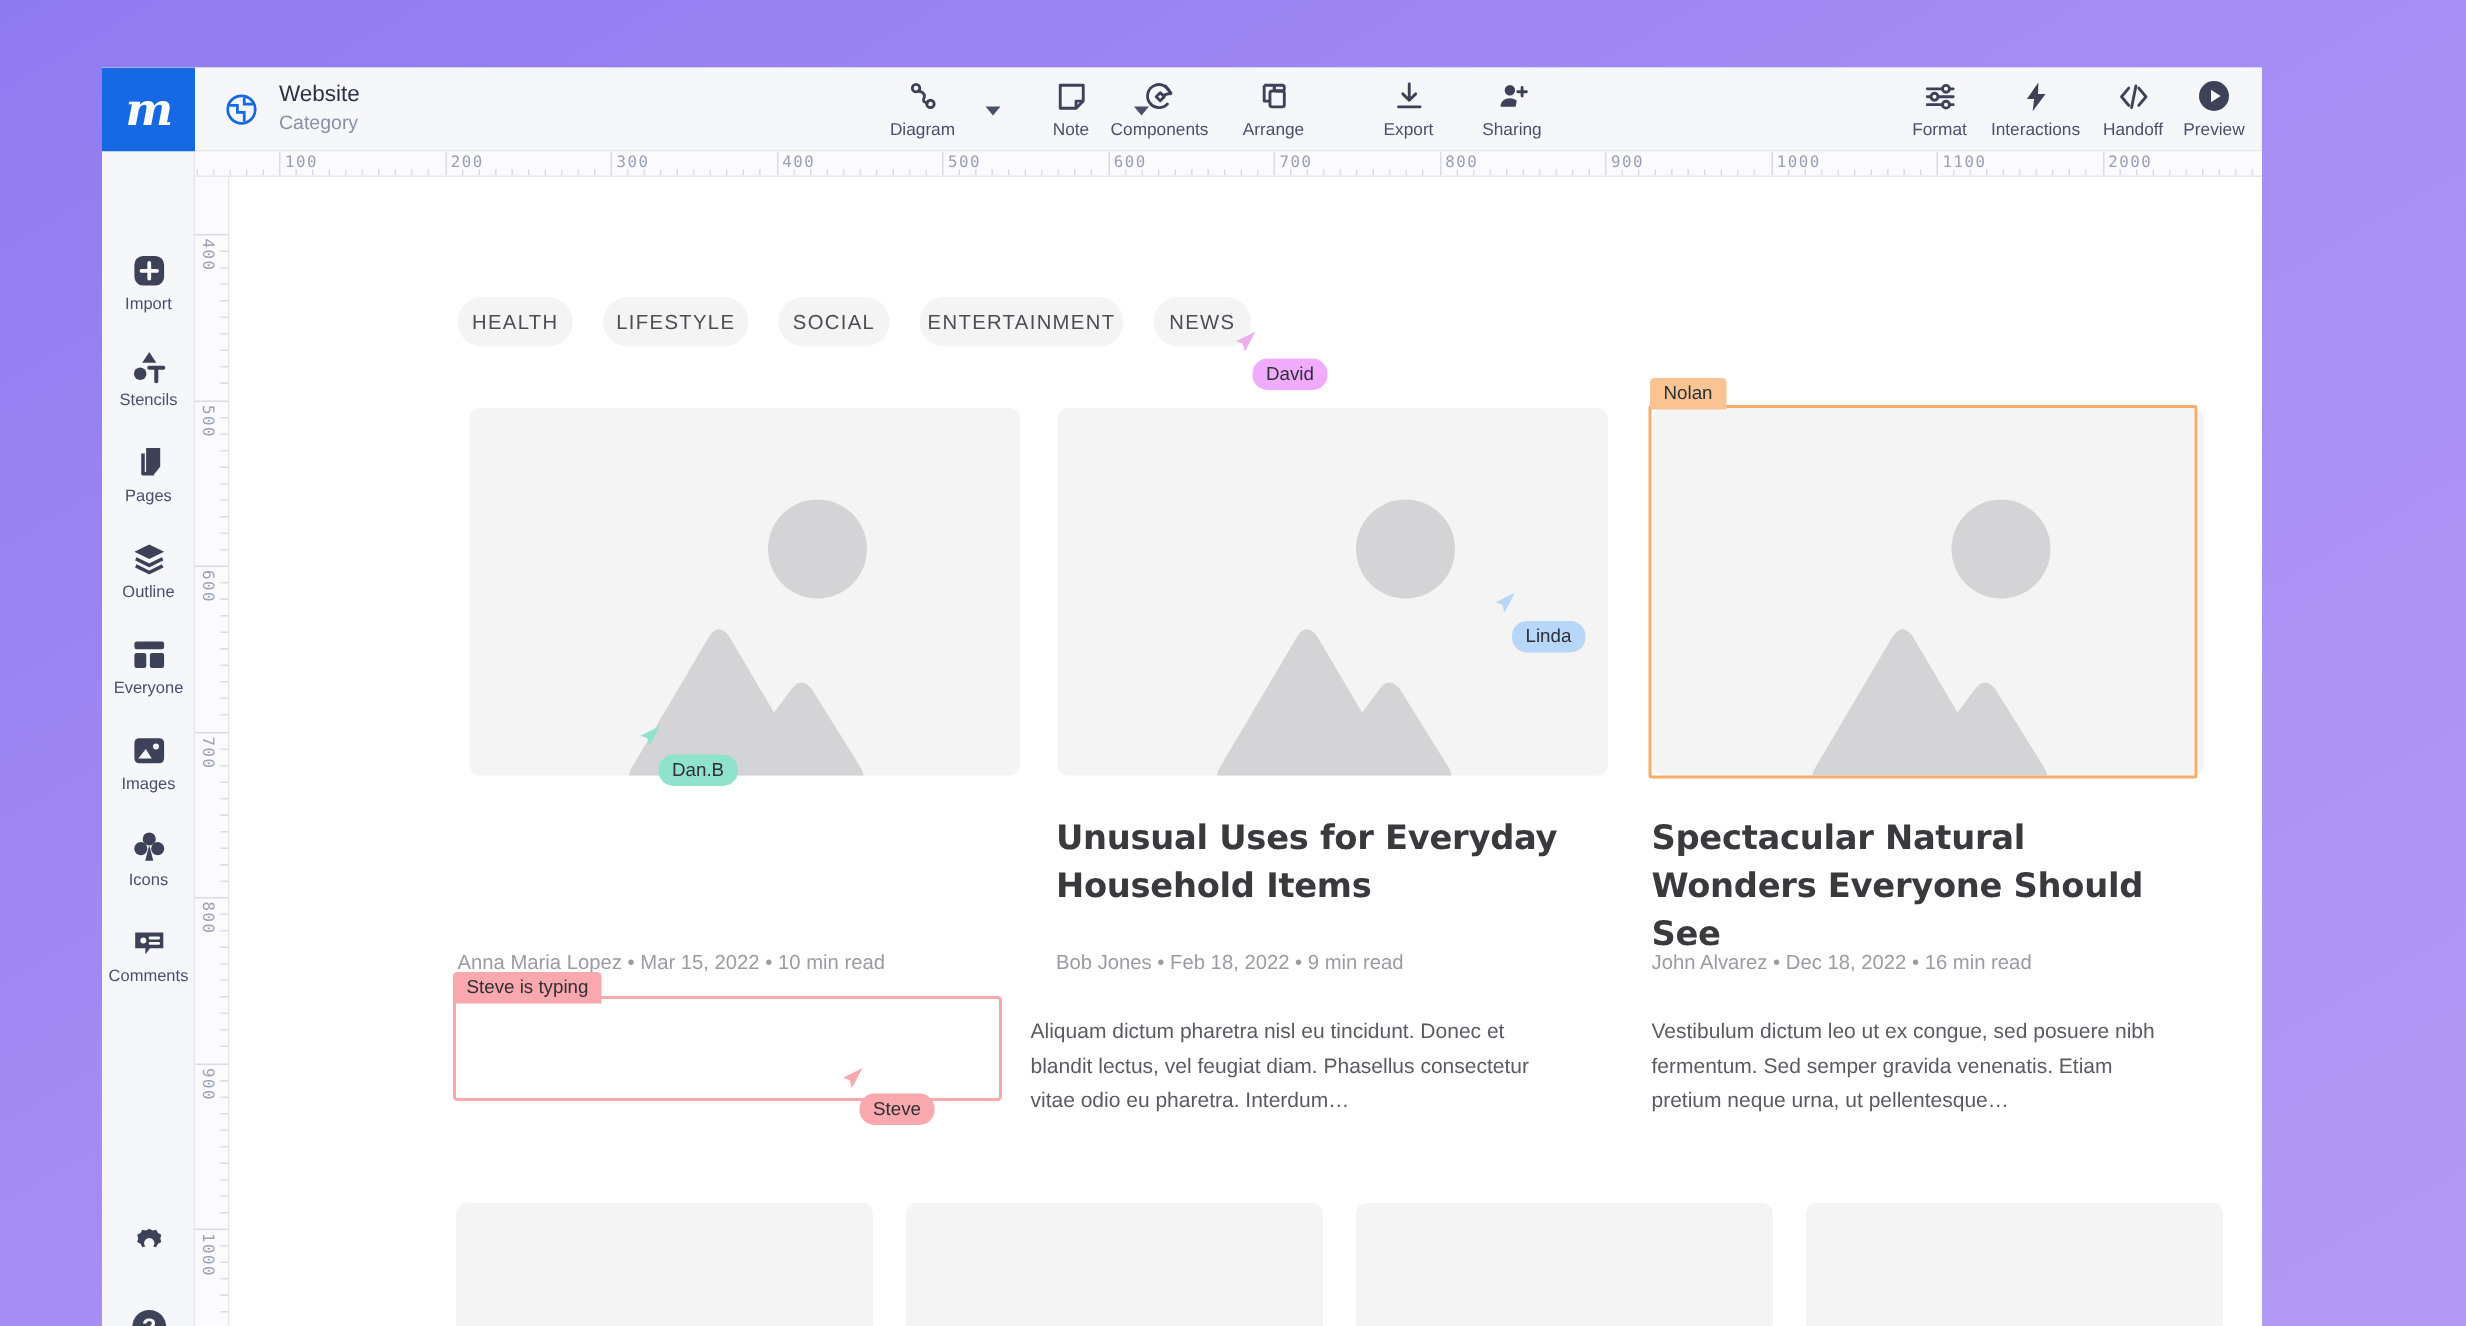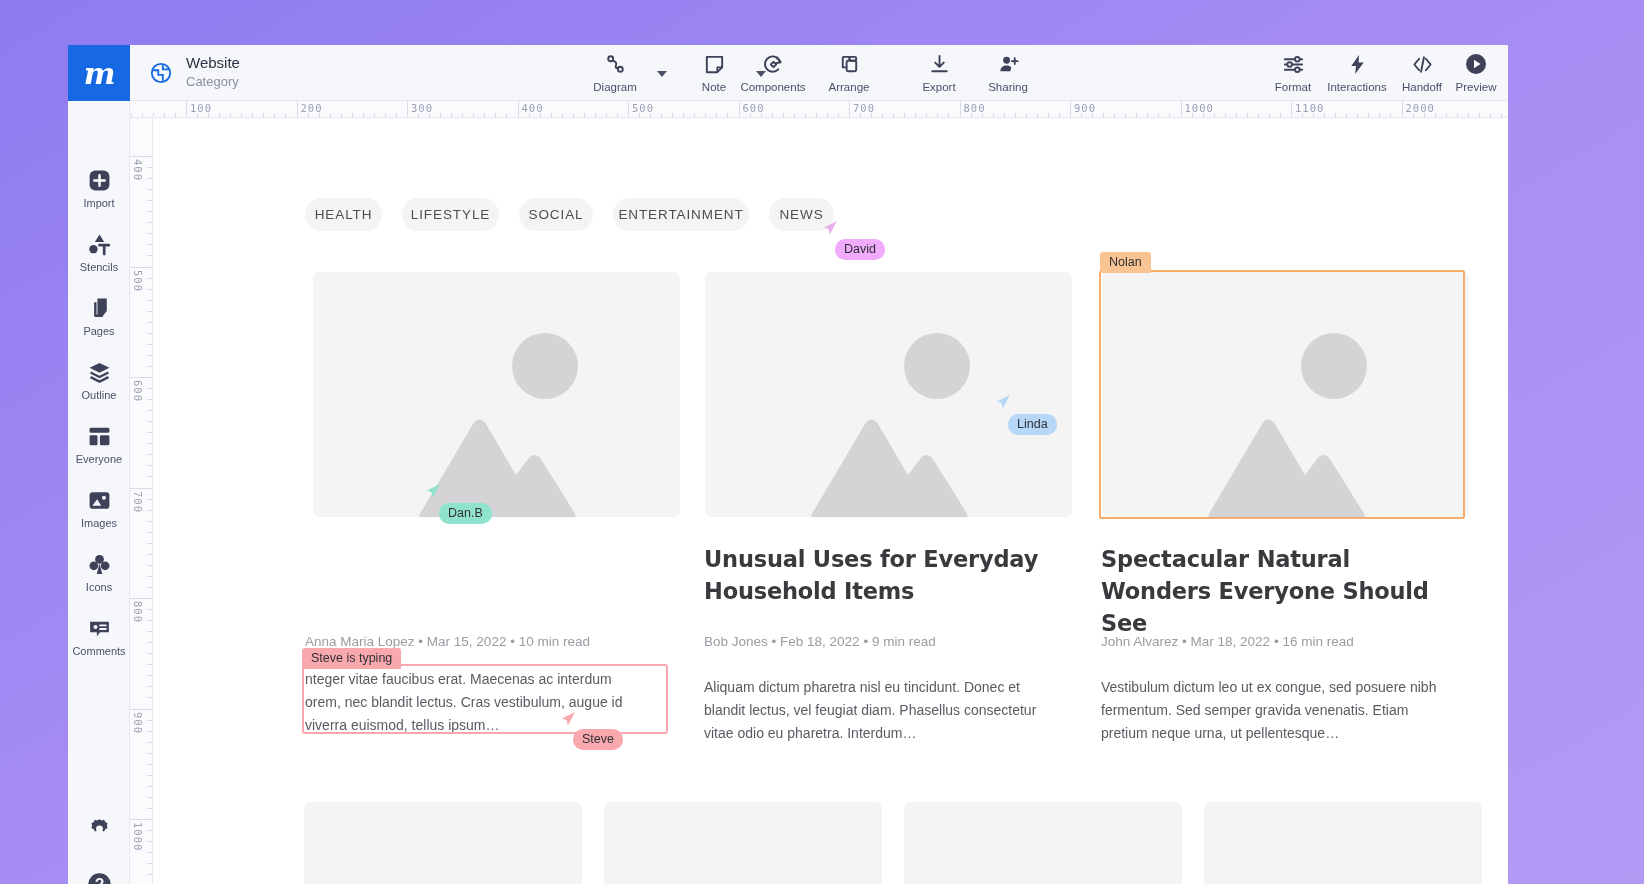--- a/index.html
+++ b/index.html
@@ -665,55 +665,54 @@
           <path d="M108 240 L160 152 Q166 143 173 152 L203 203 L215 187 Q221 179 228 187 L261 240 Q266 249 256 249 L113 249 Q103 249 108 240 z" fill="#d4d4d6"></path>
         </svg>
       </div>
       <div class="card-meta" style="left:152px; top:516px">
         <span>Anna Maria Lopez</span>
         <span>•</span>
         <span>Mar 15, 2022</span>
         <span>•</span>
         <span>10 min read</span>
       </div>
-      <div class="card-body" style="left:152px; top:550px; width:345px">nteger vitae faucibus erat. Maecenas ac interdum orem, nec blandit lectus. Cras vestibulum, augue id viverra euismod, tellus ipsum…</div>
 
       <div class="sel-box-pink" style="left:149px; top:546px; width:366px; height:70px"></div>
       <div class="tag tag-sq" style="left:149px; top:530px; background:#f9a8ad">Steve is typing</div>
 
       <div class="card-img" style="left:552px; top:154px; width:367px; height:245px">
         <svg width="367" height="245" viewBox="0 0 367 245">
           <circle cx="232" cy="94" r="33" fill="#d4d4d6"></circle>
           <path d="M108 240 L160 152 Q166 143 173 152 L203 203 L215 187 Q221 179 228 187 L261 240 Q266 249 256 249 L113 249 Q103 249 108 240 z" fill="#d4d4d6"></path>
         </svg>
       </div>
       <div class="card-title" style="left:551px; top:425px; width:340px">Unusual Uses for Everyday Household Items</div>
       <div class="card-meta" style="left:551px; top:516px">
         <span>Bob Jones</span>
         <span>•</span>
         <span>Feb 18, 2022</span>
         <span>•</span>
         <span>9 min read</span>
       </div>
-      <div class="card-body" style="left:551px; top:558px; width:360px">Aliquam dictum pharetra nisl eu tincidunt. Donec et blandit lectus, vel feugiat diam. Phasellus consectetur vitae odio eu pharetra. Interdum…</div>
+      <div class="card-body" style="left:534px; top:558px; width:360px">Aliquam dictum pharetra nisl eu tincidunt. Donec et blandit lectus, vel feugiat diam. Phasellus consectetur vitae odio eu pharetra. Interdum…</div>
 
       <div class="card-img" style="left:949px; top:154px; width:367px; height:245px">
         <svg width="367" height="245" viewBox="0 0 367 245">
           <circle cx="232" cy="94" r="33" fill="#d4d4d6"></circle>
           <path d="M108 240 L160 152 Q166 143 173 152 L203 203 L215 187 Q221 179 228 187 L261 240 Q266 249 256 249 L113 249 Q103 249 108 240 z" fill="#d4d4d6"></path>
         </svg>
       </div>
       <div class="sel-box" style="left:946px; top:152px; width:366px; height:249px"></div>
       <div class="tag tag-sq" style="left:947px; top:134px; background:#f9c492">Nolan</div>
 
       <div class="card-title" style="left:948px; top:425px; width:350px">Spectacular Natural Wonders Everyone Should See</div>
       <div class="card-meta" style="left:948px; top:516px">
         <span>John Alvarez</span>
         <span>•</span>
-        <span>Mar 18, 2022</span>
+        <span>Dec 18, 2022</span>
         <span>•</span>
         <span>16 min read</span>
       </div>
       <div class="card-body" style="left:948px; top:558px; width:345px">Vestibulum dictum leo ut ex congue, sed posuere nibh fermentum. Sed semper gravida venenatis. Etiam pretium neque urna, ut pellentesque…</div>
 
       <div class="bottom-card" style="left:151px; top:684px; width:278px; height:160px">
         <svg width="278" height="160" viewBox="0 0 278 160">
           <circle cx="170" cy="135" r="25" fill="#d4d4d6"></circle>
           <path d="M70 170 L112 108 Q118 100 124 108 L150 150 L158 138 Q164 131 170 138 L198 176 Z" fill="#d4d4d6"></path>
         </svg>

